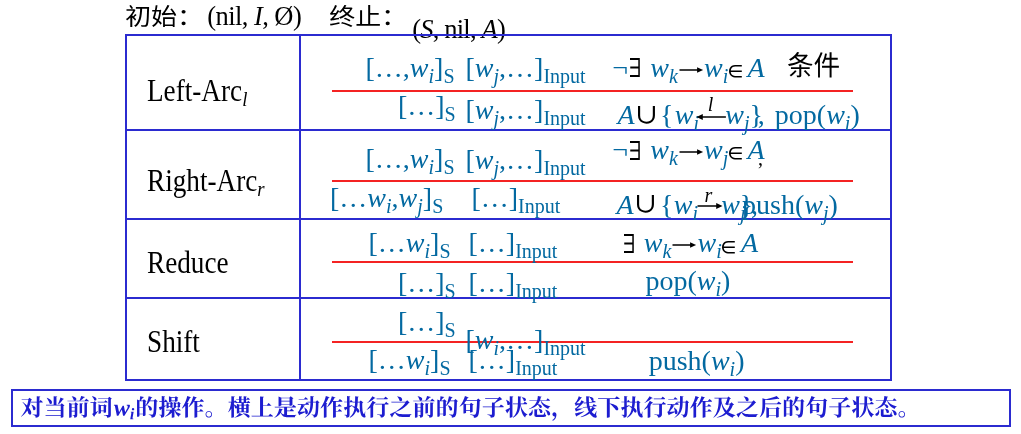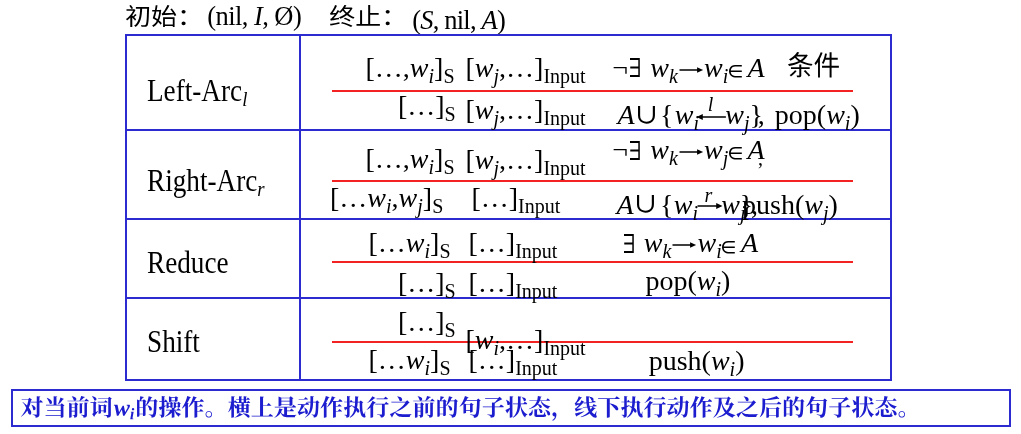--- a/index.html
+++ b/index.html
@@ -1,36 +1,36 @@
 <!DOCTYPE html>
 <html><head><meta charset="utf-8"><style>
 *{margin:0;padding:0;box-sizing:border-box}
 html,body{width:1021px;height:434px;background:#fff;overflow:hidden}
 body{position:relative;font-family:"Liberation Serif",serif}
-.m{position:absolute;font-size:28px;line-height:28px;white-space:nowrap;color:#000000}
+.m{position:absolute;font-size:28px;line-height:28px;white-space:nowrap;color:#0369a1}
 .m sub{font-size:20px;vertical-align:-5.5px;line-height:0}
 .m20{position:absolute;font-size:20px;line-height:20px;color:#000}
 .lab{position:absolute;font-size:32px;line-height:32px;white-space:nowrap;color:#000;transform:scaleX(0.85);transform-origin:0 0}
 .lab sub{font-size:22px;vertical-align:-5px;line-height:0}
 .top{position:absolute;font-size:26.5px;line-height:27px;white-space:nowrap}
 .rl{position:absolute;height:2px;background:#f42323}
 svg{overflow:visible}
 </style></head><body>
 <svg style="position:absolute;left:126.00px;top:5.00px" width="61" height="23" viewBox="0 0 61 23">
     <g transform="scale(1.0000,0.9200) translate(-0.91,21.87)">
       <path d="M10.8 -19.6H23.2V-17.7H10.8ZM22.1 -19.6H24.0Q24.0 -19.6 24.0 -19.4Q24.0 -19.2 24.0 -19.0Q24.0 -18.7 24.0 -18.6Q23.8 -13.5 23.7 -10.0Q23.6 -6.6 23.4 -4.4Q23.2 -2.2 22.9 -1.0Q22.6 0.2 22.3 0.7Q21.8 1.3 21.4 1.5Q20.9 1.8 20.2 1.9Q19.6 1.9 18.5 1.9Q17.5 1.9 16.4 1.8Q16.4 1.4 16.2 0.9Q16.1 0.3 15.8 -0.1Q17.0 0.1 18.0 0.1Q19.0 0.1 19.4 0.1Q19.8 0.1 20.1 0.0Q20.3 -0.1 20.5 -0.4Q20.8 -0.7 21.1 -1.9Q21.3 -3.0 21.5 -5.2Q21.7 -7.4 21.8 -10.8Q21.9 -14.2 22.1 -19.1ZM15.1 -18.7 17.1 -18.7Q17.0 -15.0 16.6 -11.9Q16.3 -8.8 15.6 -6.2Q14.8 -3.6 13.6 -1.6Q12.4 0.5 10.5 2.1Q10.4 1.9 10.1 1.6Q9.8 1.3 9.5 1.0Q9.2 0.8 9.0 0.6Q10.8 -0.8 11.9 -2.7Q13.1 -4.7 13.8 -7.1Q14.4 -9.5 14.7 -12.4Q15.0 -15.3 15.1 -18.7ZM5.2 -9.6 7.2 -12.0V2.1H5.2ZM10.2 -12.2 11.5 -11.1Q10.8 -10.4 10.0 -9.7Q9.3 -8.9 8.6 -8.4L7.7 -9.3Q8.2 -9.8 9.0 -10.7Q9.7 -11.6 10.2 -12.2ZM1.4 -17.2H9.1V-15.5H1.4ZM6.8 -10.9Q7.1 -10.7 7.7 -10.0Q8.3 -9.4 9.0 -8.7Q9.7 -7.9 10.3 -7.3Q10.9 -6.6 11.1 -6.3L9.9 -4.8Q9.6 -5.3 9.1 -6.0Q8.5 -6.7 7.9 -7.5Q7.3 -8.2 6.7 -8.9Q6.2 -9.6 5.8 -10.0ZM8.5 -17.2H8.9L9.3 -17.3L10.4 -16.5Q9.5 -14.3 8.1 -12.1Q6.8 -9.9 5.1 -8.0Q3.5 -6.2 1.9 -4.9Q1.9 -5.1 1.7 -5.5Q1.5 -5.9 1.3 -6.2Q1.1 -6.6 0.9 -6.7Q2.4 -7.9 3.9 -9.5Q5.4 -11.2 6.6 -13.0Q7.8 -14.9 8.5 -16.8ZM4.2 -21.0 5.7 -21.8Q6.3 -21.0 7.0 -20.1Q7.6 -19.1 8.0 -18.4L6.4 -17.4Q6.1 -18.1 5.4 -19.1Q4.8 -20.2 4.2 -21.0Z M39.2 -0.8H48.6V0.9H39.2ZM38.0 -8.5H49.5V2.0H47.7V-6.7H39.8V2.1H38.0ZM45.2 -17.3 46.8 -18.1Q47.7 -16.9 48.5 -15.6Q49.4 -14.3 50.1 -13.1Q50.8 -11.8 51.2 -10.8L49.5 -9.9Q49.2 -10.9 48.5 -12.2Q47.8 -13.5 46.9 -14.9Q46.1 -16.2 45.2 -17.3ZM37.2 -10.6Q37.1 -10.8 37.0 -11.1Q36.9 -11.5 36.8 -11.9Q36.6 -12.2 36.5 -12.5Q36.9 -12.6 37.3 -13.0Q37.7 -13.4 38.2 -14.1Q38.4 -14.5 38.9 -15.3Q39.4 -16.0 40.0 -17.1Q40.6 -18.2 41.2 -19.4Q41.8 -20.6 42.3 -21.9L44.3 -21.3Q43.5 -19.5 42.6 -17.8Q41.6 -16.0 40.6 -14.5Q39.6 -12.9 38.6 -11.7V-11.6Q38.6 -11.6 38.3 -11.5Q38.1 -11.4 37.9 -11.3Q37.6 -11.1 37.4 -10.9Q37.2 -10.8 37.2 -10.6ZM37.2 -10.6 37.1 -12.2 38.3 -12.8 49.3 -13.5Q49.4 -13.1 49.5 -12.6Q49.6 -12.1 49.7 -11.8Q46.6 -11.6 44.4 -11.4Q42.3 -11.3 40.9 -11.1Q39.6 -11.0 38.9 -10.9Q38.1 -10.8 37.8 -10.8Q37.4 -10.7 37.2 -10.6ZM27.7 -7.6Q28.1 -8.9 28.5 -10.6Q29.0 -12.4 29.4 -14.3Q29.8 -16.2 30.1 -18.1Q30.4 -20.0 30.6 -21.7L32.4 -21.6Q32.2 -19.9 31.9 -17.9Q31.5 -15.9 31.1 -14.0Q30.7 -12.0 30.3 -10.2Q29.8 -8.4 29.4 -7.0ZM27.1 -16.5H34.8V-14.7H27.1ZM34.3 -16.5H34.7L35.0 -16.6L36.1 -16.4Q35.8 -11.3 34.8 -7.7Q33.8 -4.2 32.2 -1.8Q30.6 0.6 28.2 2.0Q28.0 1.7 27.7 1.2Q27.4 0.8 27.0 0.5Q29.1 -0.7 30.7 -2.9Q32.2 -5.1 33.1 -8.4Q34.0 -11.7 34.3 -16.1ZM27.7 -7.6 28.8 -9.0Q29.9 -8.2 31.0 -7.4Q32.2 -6.5 33.2 -5.6Q34.3 -4.7 35.2 -3.8Q36.1 -2.9 36.7 -2.1L35.5 -0.5Q34.9 -1.3 34.0 -2.2Q33.1 -3.2 32.1 -4.1Q31.0 -5.1 29.9 -6.0Q28.8 -6.8 27.7 -7.6Z M58.5 -12.6Q57.7 -12.6 57.1 -13.2Q56.5 -13.7 56.5 -14.6Q56.5 -15.5 57.1 -16.0Q57.7 -16.5 58.5 -16.5Q59.3 -16.5 59.9 -16.0Q60.5 -15.5 60.5 -14.6Q60.5 -13.7 59.9 -13.2Q59.3 -12.6 58.5 -12.6ZM58.5 0.1Q57.7 0.1 57.1 -0.4Q56.5 -1.0 56.5 -1.8Q56.5 -2.7 57.1 -3.3Q57.7 -3.8 58.5 -3.8Q59.3 -3.8 59.9 -3.3Q60.5 -2.7 60.5 -1.8Q60.5 -1.0 59.9 -0.4Q59.3 0.1 58.5 0.1Z" fill="#000"></path>
     </g>
   </svg>
 <div class="top" style="left:207.2px;top:2.60px;letter-spacing:-0.55px">(nil, <i>I</i>, Ø)</div>
 <svg style="position:absolute;left:330.30px;top:5.00px" width="61" height="23" viewBox="0 0 61 23">
     <g transform="scale(1.0000,0.9200) translate(-0.81,21.87)">
       <path d="M1.6 -4.8Q1.6 -5.0 1.5 -5.3Q1.4 -5.6 1.3 -6.0Q1.1 -6.3 1.0 -6.6Q1.5 -6.7 1.9 -7.1Q2.4 -7.5 3.0 -8.3Q3.4 -8.6 4.0 -9.4Q4.6 -10.2 5.4 -11.3Q6.2 -12.4 7.0 -13.7Q7.8 -15.0 8.5 -16.3L10.1 -15.3Q8.6 -12.7 6.7 -10.2Q4.8 -7.7 2.9 -5.8V-5.8Q2.9 -5.8 2.7 -5.7Q2.5 -5.6 2.3 -5.4Q2.0 -5.3 1.8 -5.1Q1.6 -4.9 1.6 -4.8ZM1.6 -4.8 1.6 -6.4 2.5 -7.0 9.8 -8.0Q9.8 -7.6 9.8 -7.1Q9.8 -6.7 9.9 -6.3Q7.3 -5.9 5.8 -5.7Q4.3 -5.4 3.4 -5.3Q2.6 -5.1 2.2 -5.0Q1.8 -4.9 1.6 -4.8ZM1.5 -11.0Q1.4 -11.2 1.3 -11.6Q1.2 -11.9 1.1 -12.3Q0.9 -12.6 0.8 -12.9Q1.2 -13.0 1.5 -13.4Q1.9 -13.8 2.3 -14.5Q2.5 -14.8 3.0 -15.6Q3.4 -16.3 3.9 -17.3Q4.4 -18.4 5.0 -19.5Q5.5 -20.7 5.9 -21.9L7.8 -21.1Q7.1 -19.5 6.3 -17.9Q5.4 -16.2 4.5 -14.8Q3.7 -13.3 2.8 -12.1V-12.1Q2.8 -12.1 2.6 -12.0Q2.4 -11.9 2.1 -11.7Q1.8 -11.5 1.7 -11.4Q1.5 -11.2 1.5 -11.0ZM1.5 -11.0 1.4 -12.4 2.4 -13.0 7.8 -13.5Q7.7 -13.2 7.7 -12.7Q7.6 -12.2 7.6 -11.9Q5.8 -11.7 4.7 -11.6Q3.5 -11.5 2.9 -11.4Q2.2 -11.3 1.9 -11.2Q1.6 -11.1 1.5 -11.0ZM0.9 -1.4Q2.1 -1.6 3.6 -1.8Q5.1 -2.1 6.8 -2.4Q8.5 -2.8 10.2 -3.1L10.4 -1.4Q8.0 -0.9 5.6 -0.4Q3.1 0.1 1.2 0.5ZM14.7 -6.9 15.8 -8.1Q16.8 -7.8 17.8 -7.3Q18.8 -6.8 19.8 -6.3Q20.7 -5.8 21.3 -5.3L20.1 -3.9Q19.5 -4.4 18.6 -4.9Q17.7 -5.5 16.7 -6.0Q15.7 -6.5 14.7 -6.9ZM11.8 -2.1 13.0 -3.5Q14.3 -3.1 15.7 -2.6Q17.1 -2.2 18.5 -1.6Q19.9 -1.1 21.1 -0.5Q22.3 0.0 23.2 0.5L22.0 2.1Q20.9 1.4 19.1 0.6Q17.4 -0.2 15.5 -0.9Q13.6 -1.6 11.8 -2.1ZM15.2 -21.8 17.2 -21.5Q16.2 -19.4 14.7 -17.2Q13.2 -15.0 11.0 -13.2Q10.9 -13.4 10.6 -13.6Q10.3 -13.9 10.1 -14.1Q9.8 -14.3 9.6 -14.5Q11.0 -15.5 12.0 -16.8Q13.1 -18.1 13.9 -19.4Q14.7 -20.7 15.2 -21.8ZM14.9 -19.1H22.0V-17.4H14.1ZM21.4 -19.1H21.8L22.2 -19.2L23.4 -18.5Q22.2 -15.7 20.3 -13.5Q18.4 -11.3 16.0 -9.7Q13.6 -8.0 11.1 -7.0Q11.0 -7.2 10.8 -7.5Q10.6 -7.8 10.3 -8.1Q10.1 -8.4 9.9 -8.6Q12.3 -9.5 14.6 -11.0Q16.9 -12.5 18.7 -14.4Q20.5 -16.4 21.4 -18.7ZM14.6 -17.6Q15.7 -15.7 17.3 -13.9Q19.0 -12.1 21.1 -10.8Q23.2 -9.4 25.4 -8.6Q25.2 -8.4 24.9 -8.1Q24.7 -7.8 24.5 -7.5Q24.3 -7.2 24.1 -7.0Q21.8 -7.9 19.7 -9.4Q17.6 -10.9 15.9 -12.9Q14.2 -14.8 13.0 -17.0Z M40.0 -13.1H49.5V-11.2H40.0ZM27.3 -1.1H50.7V0.8H27.3ZM39.0 -21.8H41.0V-0.2H39.0ZM30.9 -16.1H32.9V-0.2H30.9Z M58.5 -12.6Q57.7 -12.6 57.1 -13.2Q56.5 -13.7 56.5 -14.6Q56.5 -15.5 57.1 -16.0Q57.7 -16.5 58.5 -16.5Q59.3 -16.5 59.9 -16.0Q60.5 -15.5 60.5 -14.6Q60.5 -13.7 59.9 -13.2Q59.3 -12.6 58.5 -12.6ZM58.5 0.1Q57.7 0.1 57.1 -0.4Q56.5 -1.0 56.5 -1.8Q56.5 -2.7 57.1 -3.3Q57.7 -3.8 58.5 -3.8Q59.3 -3.8 59.9 -3.3Q60.5 -2.7 60.5 -1.8Q60.5 -1.0 59.9 -0.4Q59.3 0.1 58.5 0.1Z" fill="#000"></path>
     </g>
   </svg>
-<div class="top" style="left:412.2px;top:7px;letter-spacing:-0.8px">(<i>S</i>, nil, <i>A</i>)</div>
+<div class="top" style="left:412.2px;top:16px;letter-spacing:-0.8px">(<i>S</i>, nil, <i>A</i>)</div>
 <div style="position:absolute;left:125px;top:34px;width:767px;height:347px;border:2px solid #2b2bd0"></div>
 <div style="position:absolute;left:299px;top:34px;width:2px;height:347px;background:#2b2bd0"></div>
 <div style="position:absolute;left:125px;top:128.7px;width:767px;height:2px;background:#2b2bd0"></div>
 <div style="position:absolute;left:125px;top:217.5px;width:767px;height:2px;background:#2b2bd0"></div>
 <div style="position:absolute;left:125px;top:296.5px;width:767px;height:2px;background:#2b2bd0"></div>
 <div class="lab" style="left:146.50px;top:73.50px">Left-Arc<sub><i>l</i></sub></div>
 <div class="lab" style="left:146.50px;top:163.70px">Right-Arc<sub><i>r</i></sub></div>
 <div class="lab" style="left:146.50px;top:245.70px">Reduce</div>
 <div class="lab" style="left:147.20px;top:324.50px">Shift</div>
 <div class="rl" style="left:332px;top:89.5px;width:521px"></div>

